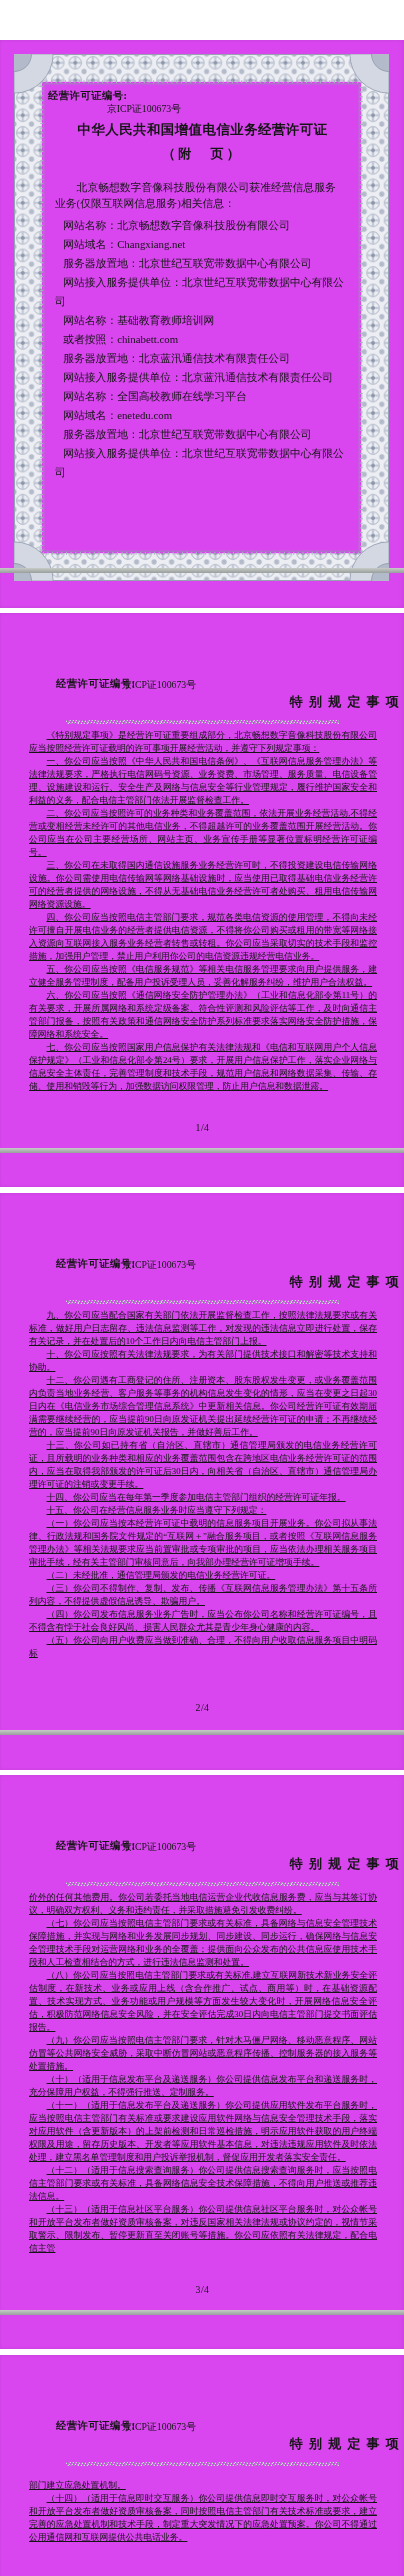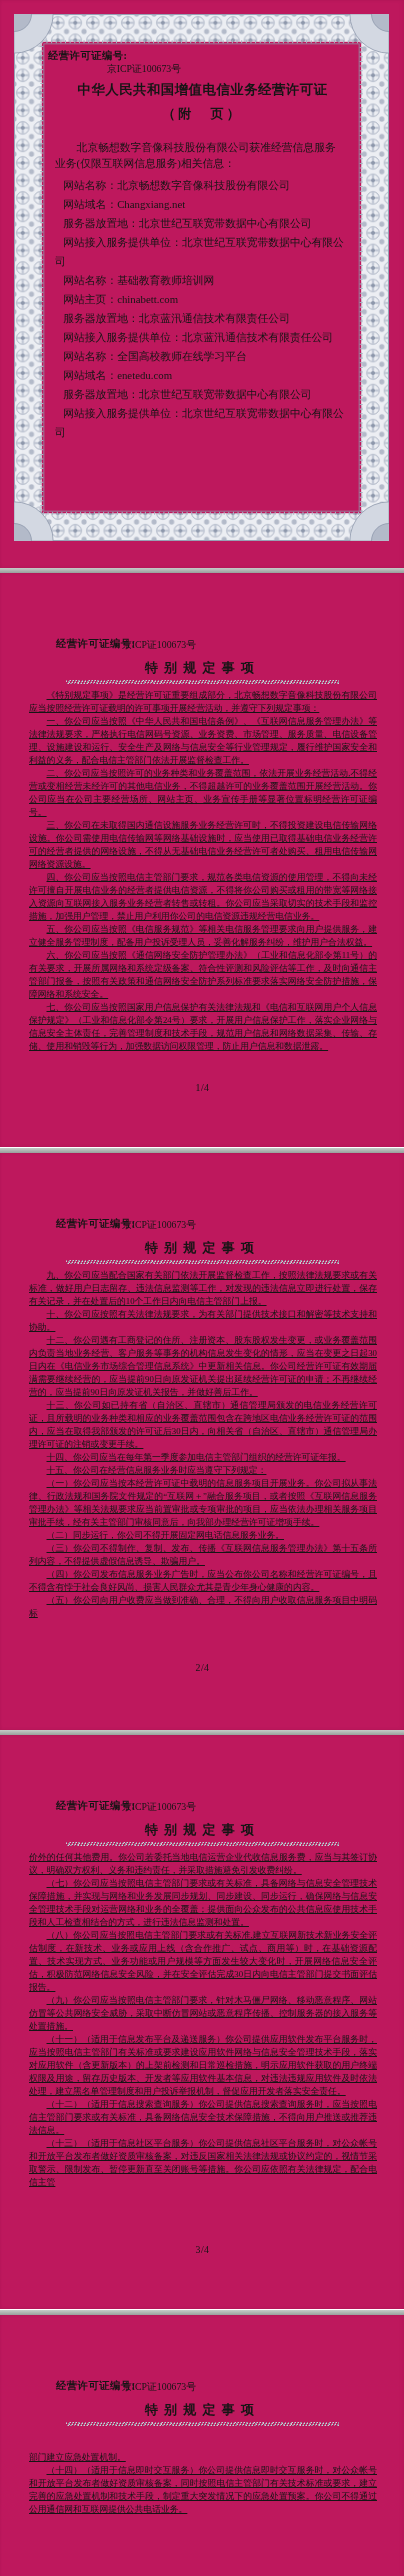--- a/index.html
+++ b/index.html
@@ -1,19 +1,19 @@
 <!DOCTYPE html>
 <html style="font-size:8.2px"><head>
 <meta charset="utf-8">
 <style>
   html,body{margin:0;padding:0;background:#e8e8e8;}
   .canvas{position:relative;width:405px;height:2873px;margin:0 auto;background:#fff;
           font-family:"Liberation Serif","DejaVu Serif",serif;color:#151515;}
-  .page{position:absolute;left:0;width:405px;background:#be185d;overflow:hidden;
-        box-shadow:inset -2.1px 0 4.1px rgba(0,0,0,.07), inset 1px 0 2.1px rgba(0,0,0,.03);}
+  .page{position:absolute;left:0;width:405px;background:#d946ef;overflow:hidden;
+        box-shadow:inset -2.1px 0 4.1px rgba(0,0,0,.07), inset 1px 0 2.1px rgba(0,0,0,.03);margin-top:40px;}
   .divider{position:absolute;left:0;width:405px;height:5.2px;
            background:linear-gradient(#c6cbc8,#999f9c);}
   #page1{top:0;height:568px;}
   #page2{top:573px;height:574px;}
   #page3{top:1153px;height:577px;}
   #page4{top:1735px;height:574px;}
   #page5{top:2315px;height:558px;}
   #div1{top:568px;} #div2{top:1148px;} #div3{top:1730px;} #div4{top:2310px;}
 
   
@@ -26,30 +26,30 @@
   .cert-subtitle{position:absolute;left:36px;right:36px;top:105px;text-align:center;
                  font-size:13px;font-weight:bold;letter-spacing:3.1px;}
   .cert-body{position:absolute;left:55px;top:140px;width:289px;font-size:10.8px;}
   .cert-body p{margin:0;}
   .cert-body .intro{text-indent:21.6px;line-height:15.5px;margin-bottom:4.6px;}
   .cert-body .field{text-indent:8.2px;line-height:19px;}
 
   
   .pv-label{position:absolute;left:56px;top:64px;font-size:10.3px;font-weight:bold;letter-spacing:0.5px;}
   .pv-number{position:absolute;left:122px;top:66px;font-size:9.8px;}
-  .pv-title{position:absolute;left:0;right:0;top:86px;text-align:center;
+  .pv-title{position:absolute;left:0;right:0;top:80px;text-align:right;
             font-size:13px;font-weight:bold;letter-spacing:6.2px;}
   .zigzag{position:absolute;left:66px;top:107px;width:273px;height:3.6px;opacity:.85;
           background:repeating-linear-gradient(118deg,#9aa2ae 0 1px,#dfe2e7 1px 1.5px,transparent 1.5px 2.8px);}
   .pv-body{position:absolute;left:29px;top:116px;width:348px;font-size:8.8px;line-height:13px;
            text-align:justify;text-justify:inter-ideograph;}
   .pv-body p{margin:0;text-indent:17.5px;text-decoration:underline;}
   .pv-body p.cont{text-indent:0;}
   .pv-num{position:absolute;left:0;right:0;top:509px;text-align:center;font-size:9.8px;letter-spacing:0.5px;}
-  #page5 .pv-body{top:136px;}
+  #page5 .pv-body{top:124px;}
 </style>
 </head>
 <body>
 
 <div class="canvas">
 
   <section class="page" id="page1">
     <div class="cert-frame">
       <svg class="frame-svg" viewBox="0 0 728 1023" preserveAspectRatio="none">
         <defs>
@@ -92,21 +92,21 @@
     <div class="cert-title">中华人民共和国增值电信业务经营许可证</div>
     <div class="cert-subtitle">（附　页）</div>
 
     <div class="cert-body">
       <p class="intro">北京畅想数字音像科技股份有限公司获准经营信息服务业务(仅限互联网信息服务)相关信息：</p>
       <p class="field">网站名称：北京畅想数字音像科技股份有限公司</p>
       <p class="field">网站域名：Changxiang.net</p>
       <p class="field">服务器放置地：北京世纪互联宽带数据中心有限公司</p>
       <p class="field">网站接入服务提供单位：北京世纪互联宽带数据中心有限公司</p>
       <p class="field">网站名称：基础教育教师培训网</p>
-      <p class="field">网站主页：chinabett.com</p>
+      <p class="field">或者按照：chinabett.com</p>
       <p class="field">服务器放置地：北京蓝汛通信技术有限责任公司</p>
       <p class="field">网站接入服务提供单位：北京蓝汛通信技术有限责任公司</p>
       <p class="field">网站名称：全国高校教师在线学习平台</p>
       <p class="field">网站域名：enetedu.com</p>
       <p class="field">服务器放置地：北京世纪互联宽带数据中心有限公司</p>
       <p class="field">网站接入服务提供单位：北京世纪互联宽带数据中心有限公司</p>
     </div>
   </section>
 
   <div class="divider" id="div1"></div>
@@ -137,40 +137,41 @@
     <div class="pv-title">特别规定事项</div>
     <div class="zigzag"></div>
     <div class="pv-body">
       <p>九、你公司应当配合国家有关部门依法开展监督检查工作，按照法律法规要求或有关标准，做好用户日志留存、违法信息监测等工作，对发现的违法信息立即进行处置，保存有关记录，并在处置后的10个工作日内向电信主管部门上报。</p>
       <p>十、你公司应按照有关法律法规要求，为有关部门提供技术接口和解密等技术支持和协助。</p>
       <p>十二、你公司遇有工商登记的住所、注册资本、股东股权发生变更，或业务覆盖范围内负责当地业务经营、客户服务等事务的机构信息发生变化的情形，应当在变更之日起30日内在《电信业务市场综合管理信息系统》中更新相关信息。你公司经营许可证有效期届满需要继续经营的，应当提前90日向原发证机关提出延续经营许可证的申请；不再继续经营的，应当提前90日向原发证机关报告，并做好善后工作。</p>
       <p>十三、你公司如已持有省（自治区、直辖市）通信管理局颁发的电信业务经营许可证，且所载明的业务种类和相应的业务覆盖范围包含在跨地区电信业务经营许可证的范围内，应当在取得我部颁发的许可证后30日内，向相关省（自治区、直辖市）通信管理局办理许可证的注销或变更手续。</p>
       <p>十四、你公司应当在每年第一季度参加电信主管部门组织的经营许可证年报。</p>
       <p>十五、你公司在经营信息服务业务时应当遵守下列规定：</p>
       <p>（一）你公司应当按本经营许可证中载明的信息服务项目开展业务。你公司拟从事法律、行政法规和国务院文件规定的“互联网＋”融合服务项目，或者按照《互联网信息服务管理办法》等相关法规要求应当前置审批或专项审批的项目，应当依法办理相关服务项目审批手续，经有关主管部门审核同意后，向我部办理经营许可证增项手续。</p>
-      <p>（二）同步运行，你公司不得开展固定网电话信息服务业务。</p>
+      <p>（二）未经批准，通信管理局颁发的电信业务经营许可证。</p>
       <p>（三）你公司不得制作、复制、发布、传播《互联网信息服务管理办法》第十五条所列内容，不得提供虚假信息诱导、欺骗用户。</p>
       <p>（四）你公司发布信息服务业务广告时，应当公布你公司名称和经营许可证编号，且不得含有悖于社会良好风尚、损害人民群众尤其是青少年身心健康的内容。</p>
       <p>（五）你公司向用户收费应当做到准确、合理，不得向用户收取信息服务项目中明码标</p>
     </div>
     <div class="pv-num">2/4</div>
   </section>
 
   <div class="divider" id="div3"></div>
 
   <section class="page" id="page4">
     <div class="pv-label">经营许可证编号:</div>
     <div class="pv-number">京ICP证100673号</div>
     <div class="pv-title">特别规定事项</div>
     <div class="zigzag"></div>
     <div class="pv-body">
       <p class="cont">价外的任何其他费用。你公司若委托当地电信运营企业代收信息服务费，应当与其签订协议，明确双方权利、义务和违约责任，并采取措施避免引发收费纠纷。</p>
       <p>（七）你公司应当按照电信主管部门要求或有关标准，具备网络与信息安全管理技术保障措施，并实现与网络和业务发展同步规划、同步建设、同步运行，确保网络与信息安全管理技术手段对运营网络和业务的全覆盖；提供面向公众发布的公共信息应使用技术手段和人工检查相结合的方式，进行违法信息监测和处置。</p>
       <p>（八）你公司应当按照电信主管部门要求或有关标准,建立互联网新技术新业务安全评估制度，在新技术、业务或应用上线（含合作推广、试点、商用等）时，在基础资源配置、技术实现方式、业务功能或用户规模等方面发生较大变化时，开展网络信息安全评估，积极防范网络信息安全风险，并在安全评估完成30日内向电信主管部门提交书面评估报告。</p>
       <p>（九）你公司应当按照电信主管部门要求，针对木马僵尸网络、移动恶意程序、网站仿冒等公共网络安全威胁，采取中断仿冒网站或恶意程序传播、控制服务器的接入服务等处置措施。</p>
+      <p>（十）（适用于信息发布平台及递送服务）你公司提供信息发布平台和递送服务时，充分保障用户权益，不得强行推送、定制服务。</p>
       <p>（十一）（适用于信息发布平台及递送服务）你公司提供应用软件发布平台服务时，应当按照电信主管部门有关标准或要求建设应用软件网络与信息安全管理技术手段，落实对应用软件（含更新版本）的上架前检测和日常巡检措施，明示应用软件获取的用户终端权限及用途，留存历史版本、开发者等应用软件基本信息，对违法违规应用软件及时依法处理，建立黑名单管理制度和用户投诉举报机制，督促应用开发者落实安全责任。</p>
       <p>（十二）（适用于信息搜索查询服务）你公司提供信息搜索查询服务时，应当按照电信主管部门要求或有关标准，具备网络信息安全技术保障措施，不得向用户推送或推荐违法信息。</p>
       <p>（十三）（适用于信息社区平台服务）你公司提供信息社区平台服务时，对公众帐号和开放平台发布者做好资质审核备案，对违反国家相关法律法规或协议约定的，视情节采取警示、限制发布、暂停更新直至关闭账号等措施。你公司应依照有关法律规定，配合电信主管</p>
     </div>
     <div class="pv-num">3/4</div>
   </section>
 
   <div class="divider" id="div4"></div>
 
   <section class="page" id="page5">

